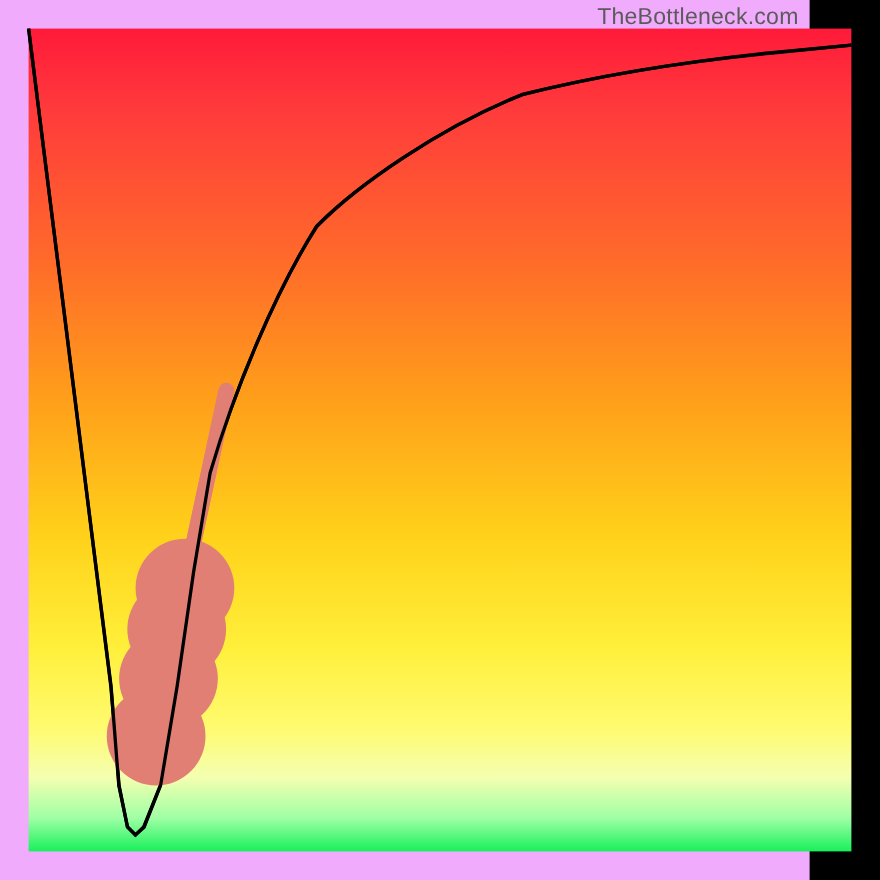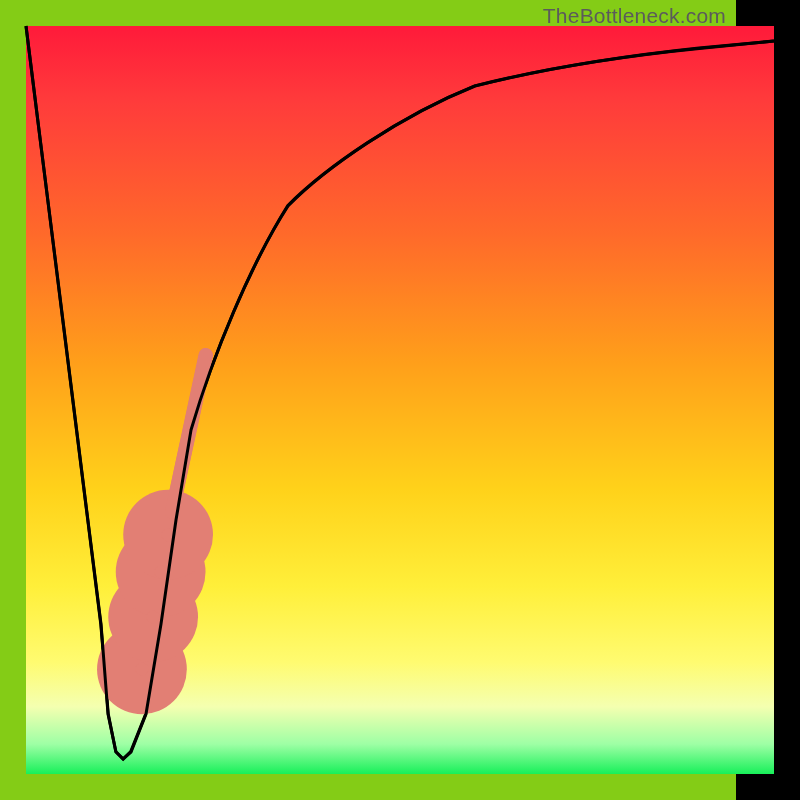--- a/index.html
+++ b/index.html
@@ -8,21 +8,21 @@
     width: 800px;
     height: 800px;
     overflow: hidden;
     background: #000;
     font-family: Arial, Helvetica, sans-serif;
   }
   .frame {
     position: relative;
     width: 736px;
     height: 800px;
-    background: #84cc16;
+    background: #f0abfc;
   }
   .plot {
     position: absolute;
     left: 26px;
     top: 26px;
     width: 748px;
     height: 748px;
     
     background: linear-gradient(to bottom,
       #ff1a3a 0%,

